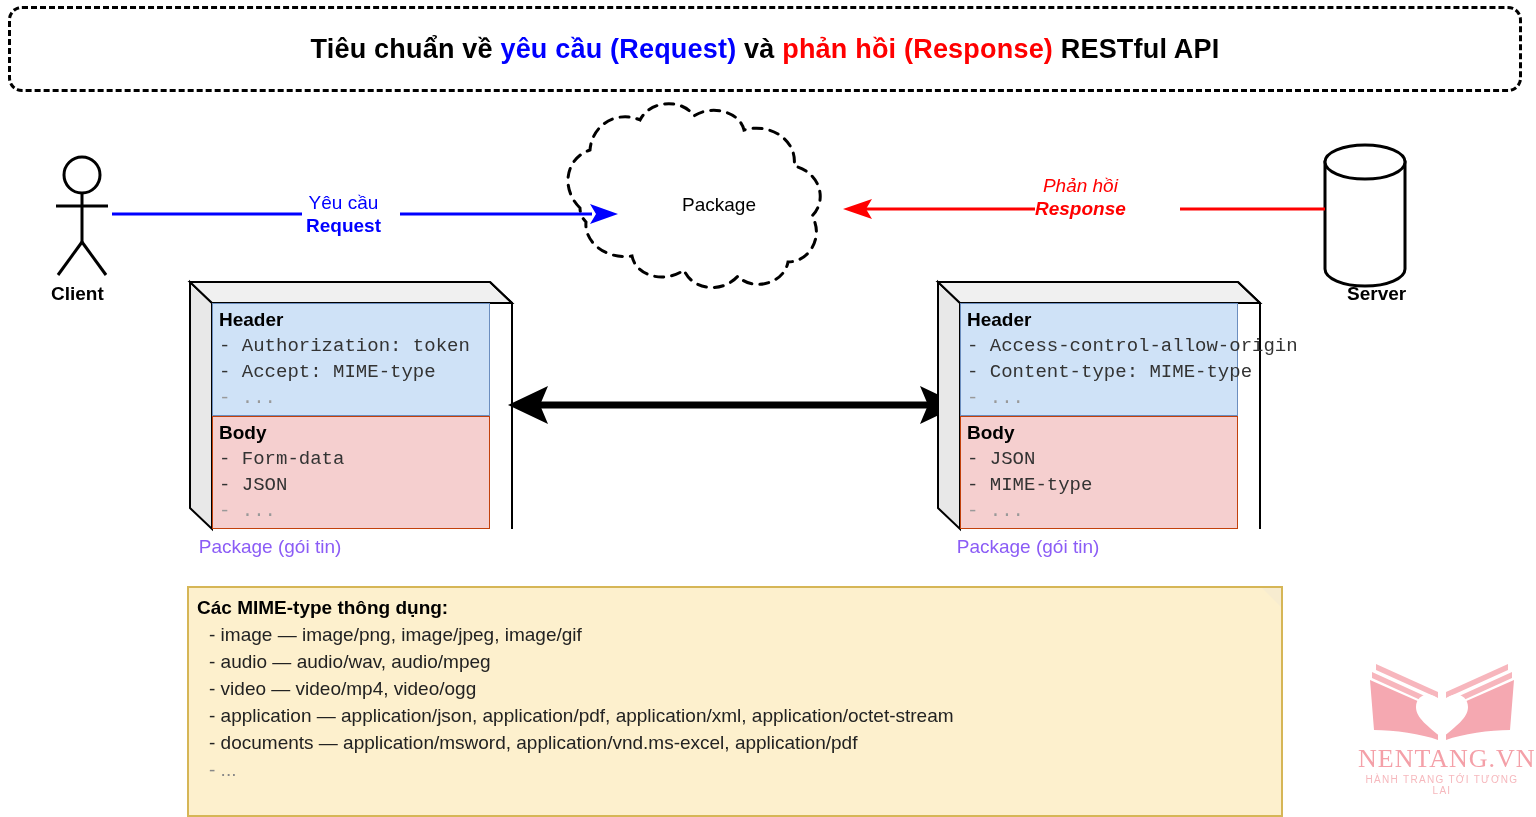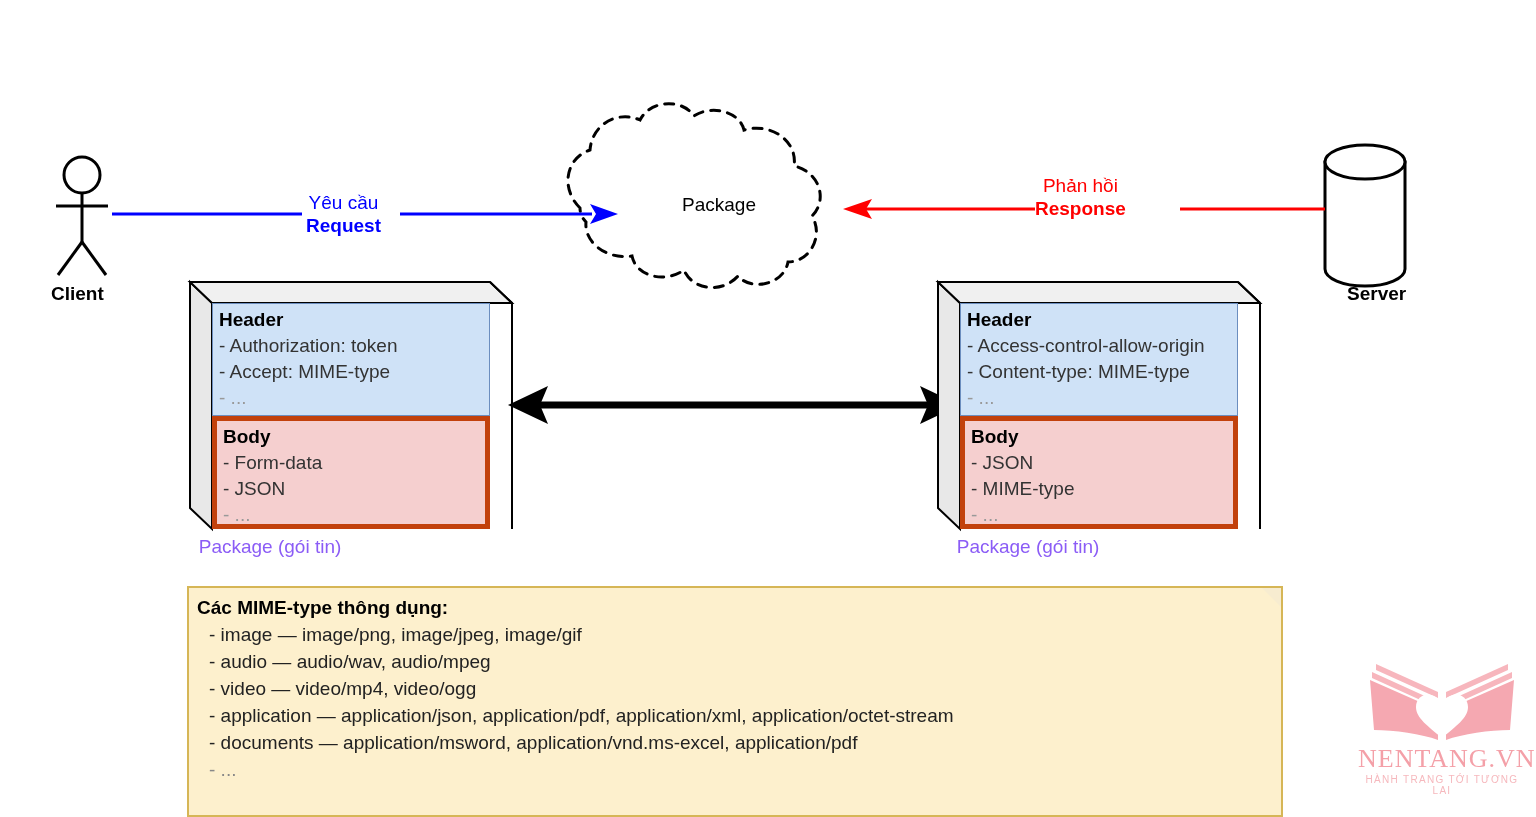--- a/index.html
+++ b/index.html
@@ -37,25 +37,25 @@
   .pkg .face{
     position:absolute;left:22px;top:21px;width:278px;height:226px;
     box-sizing:border-box;
   }
   .pkg .hdr{
     position:absolute;left:0;top:0;width:100%;height:113px;
     background:#cfe2f7;border:1px solid #6c8ebf;box-sizing:border-box;
   }
   .pkg .bdy{
     position:absolute;left:0;top:113px;width:100%;height:113px;
-    background:#f5cfcf;border:5px solid #c2410c;box-sizing:border-box;
+    background:#f5cfcf;border:1px solid #c2410c;box-sizing:border-box;
   }
   .pkg .lines{position:absolute;left:6px;top:3px;right:4px;}
   .pkg .k{font-size:19px;font-weight:bold;color:#000;line-height:26px;white-space:nowrap;}
-  .pkg .v{font-size:19px;color:#333;line-height:26px;white-space:nowrap;}
+  .pkg .v{font-size:19px;color:#333;line-height:26px;white-space:nowrap;font-family:Liberation Mono, monospace;}
   .pkg .v.dots{color:#999;}
   .pkg-caption{
     position:absolute;font-size:19px;color:#8b5cf6;white-space:nowrap;text-align:center;
     width:300px;
   }
   #pkg-left{left:190px;top:282px;}
   #pkg-right{left:938px;top:282px;}
   #pkg-left-caption{left:120px;top:536px;}
   #pkg-right-caption{left:878px;top:536px;}
 
@@ -75,21 +75,21 @@
   .note-inner{position:absolute;left:8px;top:6px;right:8px;}
   .note-title{font-size:19px;font-weight:bold;color:#000;line-height:27px;white-space:nowrap;}
   .note-line{font-size:19px;color:#222;line-height:27px;white-space:nowrap;margin-left:12px;}
   .note-line.dots{color:#888;}
 
   
   .edge-label{position:absolute;white-space:nowrap;text-align:center;}
   .edge-label .l1{font-size:19px;line-height:23px;}
   .edge-label .l2{font-size:19px;font-weight:bold;line-height:23px;}
   #req-label{left:306px;top:191px;color:#0000ff;}
-  #res-label{left:1035px;top:174px;color:#ff0000;}
+  #res-label{left:1035px;top:174px;color:#ff0000;font-style:italic;}
 
   .cloud-label{
     position:absolute;left:639px;top:194px;width:160px;text-align:center;
     font-size:19px;color:#000;
   }
 
   
   .logo{position:absolute;left:1358px;top:648px;width:168px;height:162px;}
   .logo-name{
     position:absolute;left:0;top:96px;width:168px;text-align:center;
@@ -100,20 +100,25 @@
     position:absolute;left:0;top:126px;width:168px;text-align:center;
     font-size:10px;color:#f6b8bd;letter-spacing:1.3px;
   }
   svg{display:block;}
 </style>
 </head>
 <body>
 
 <div id="stage">
 
+  <div class="title-box">
+    <div class="title-text">
+      <span>Tiêu chuẩn về </span><span class="t-blue">yêu cầu (Request)</span><span> và </span><span class="t-red">phản hồi (Response)</span><span> RESTful API</span>
+    </div>
+  </div>
 
   <svg width="1536" height="817" style="position:absolute;left:0;top:0;pointer-events:none;">
 
     <g stroke="#000" stroke-width="3" fill="none">
       <circle cx="82" cy="175" r="18"></circle>
       <line x1="82" y1="193" x2="82" y2="242"></line>
       <line x1="56" y1="206" x2="108" y2="206"></line>
       <line x1="82" y1="242" x2="58" y2="275"></line>
       <line x1="82" y1="242" x2="106" y2="275"></line>
     </g>

